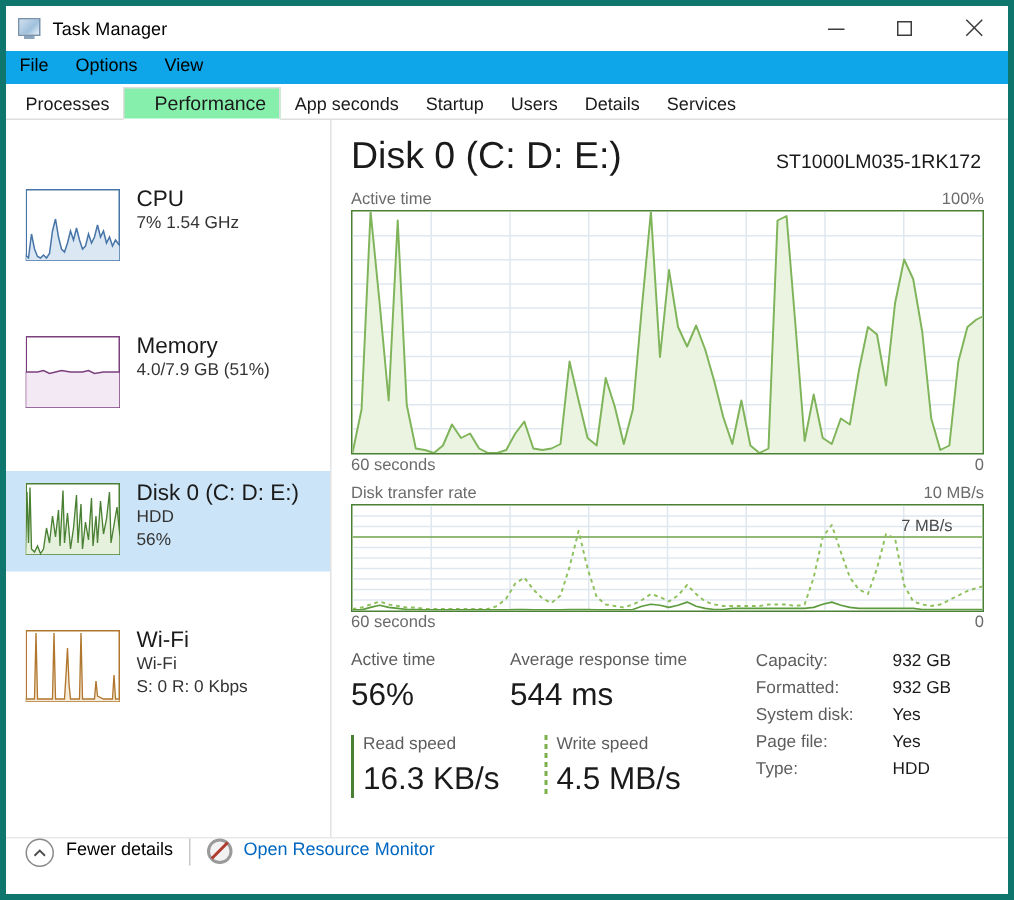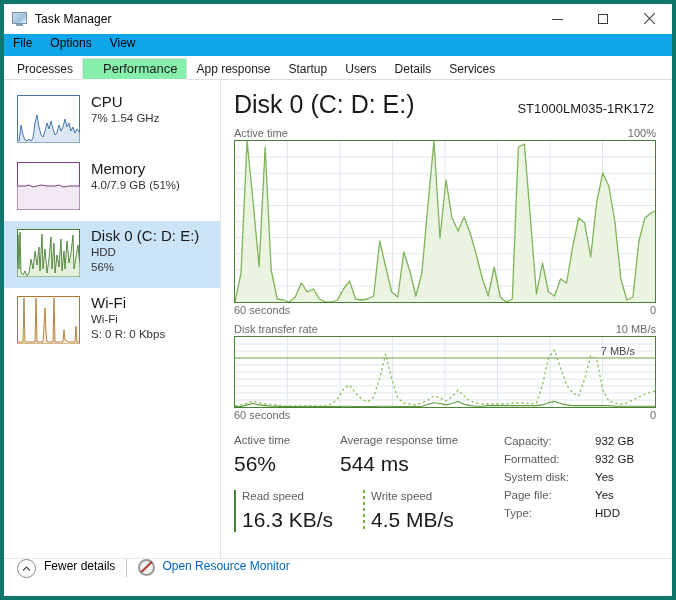--- a/index.html
+++ b/index.html
@@ -135,20 +135,21 @@
     padding-top: 7px;
     border-right: 1px solid #e2e2e2;
     background: #ffffff;
     overflow: hidden;
   }
   .side-item {
     display: flex;
     align-items: flex-start;
     padding: 5px 6px 5px 13px;
     height: 67px;
+    margin-top: 31px;
   }
   .side-item.selected { background: #cce4f7; }
   .thumb {
     width: 63px; height: 48px;
     flex: 0 0 63px;
     position: relative;
     background: #ffffff;
     margin-top: 3px;
     overflow: hidden;
   }
@@ -362,21 +363,21 @@
 
   <div class="menubar">
     <div class="menuitem">File</div>
     <div class="menuitem">Options</div>
     <div class="menuitem">View</div>
   </div>
 
   <div class="tabstrip">
     <div class="tab">Processes</div>
     <div class="tab active">Performance</div>
-    <div class="tab">App response</div>
+    <div class="tab">App seconds</div>
     <div class="tab">Startup</div>
     <div class="tab">Users</div>
     <div class="tab">Details</div>
     <div class="tab">Services</div>
   </div>
 
   <div class="body">
 
     <div class="sidebar">
 

